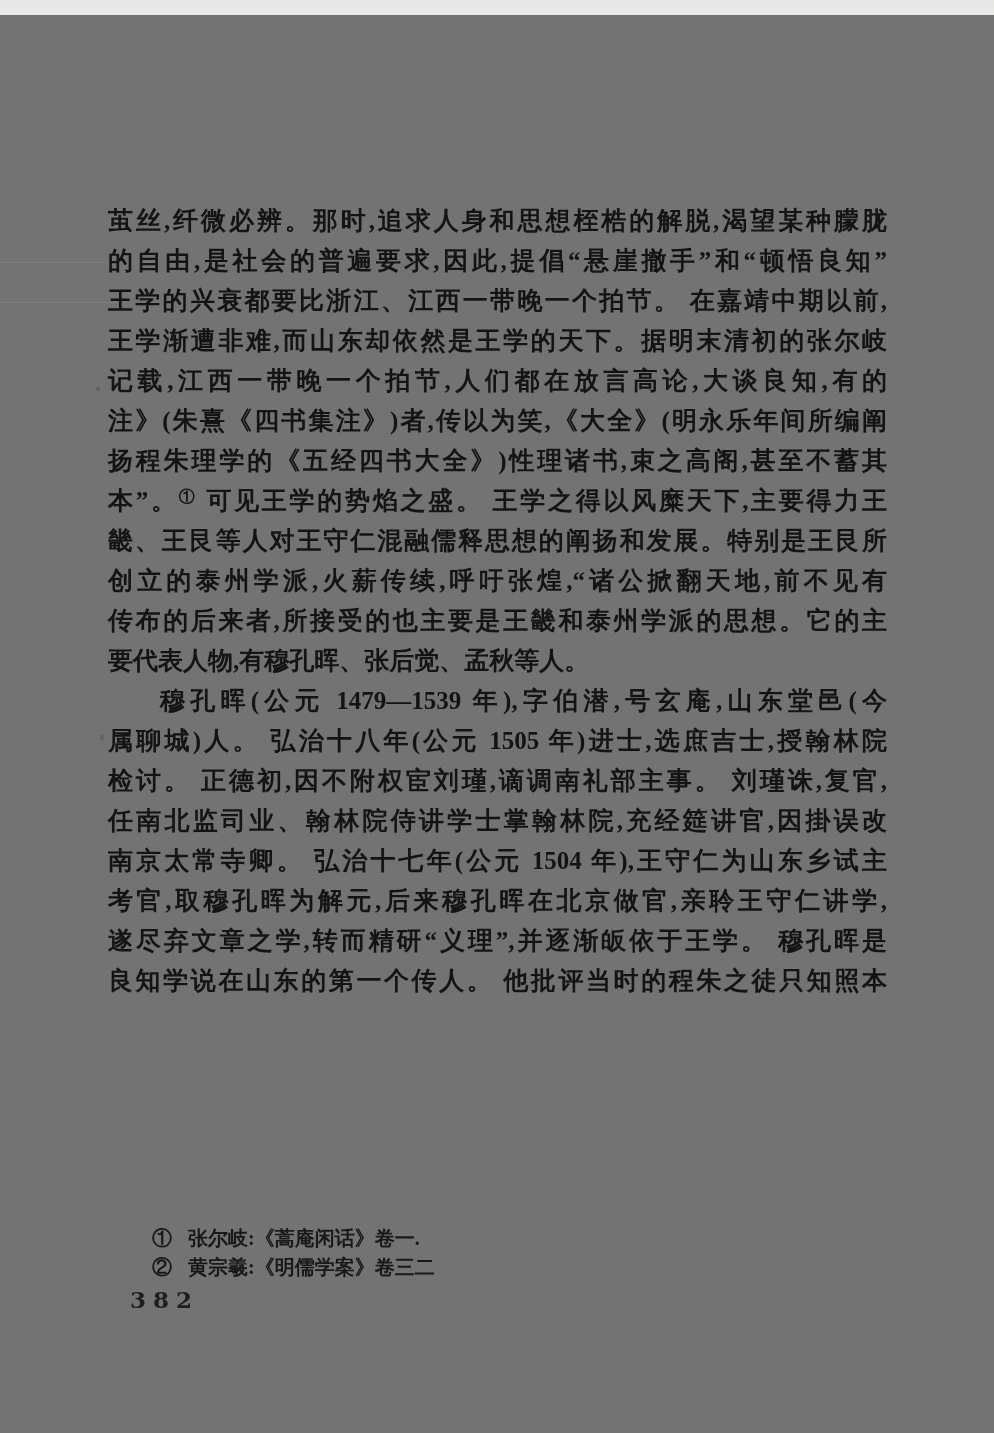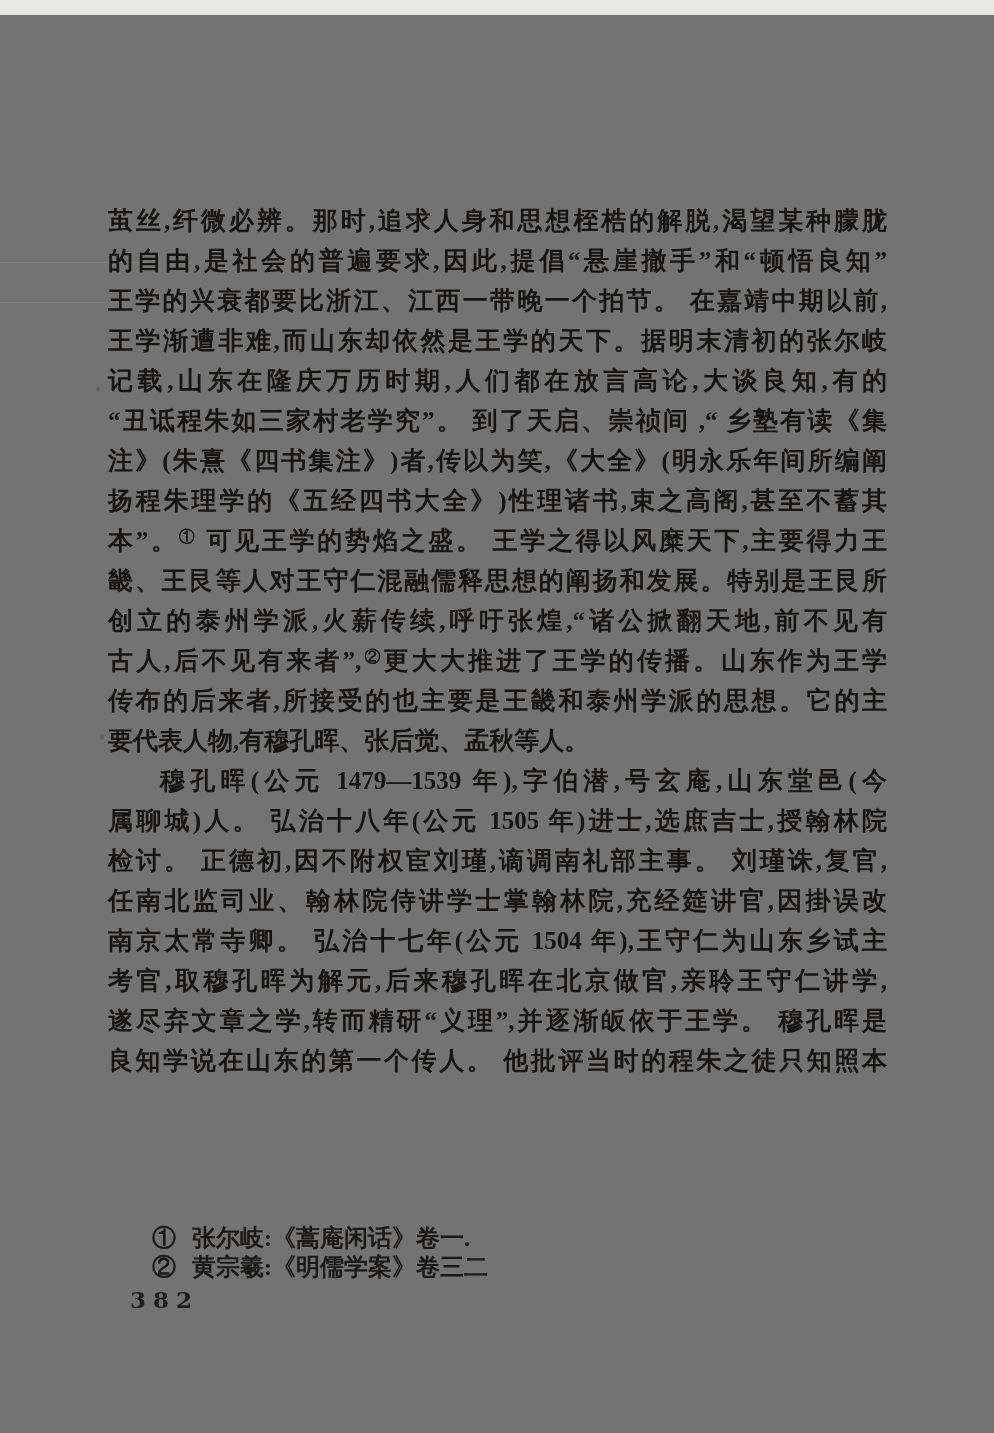--- a/index.html
+++ b/index.html
@@ -32,21 +32,21 @@
     vertical-align:7px;
     line-height:0;
     font-weight:700;
   }
   .footnotes {
     position:absolute;
     left:152px; top:1209px; width:560px;
   }
   .fn {
     height:29px; line-height:29px;
-    font-size:24px; font-weight:700;
+    font-size:20px; font-weight:700;
     color:#1b1917;
   }
   .fn-marker { display:inline-block; margin-right:16px; }
   .page-number {
     position:absolute;
     left:130px; top:1271px;
     font-size:23px; font-weight:600;
     letter-spacing:7px;
     color:#201e1c;
     font-family:"DejaVu Serif","Liberation Serif",serif;
@@ -75,32 +75,28 @@
   <div class="speck s1"></div>
   <div class="speck s2"></div>
 
   <div class="text-block">
 
     <div>
       <div class="line">茧丝,纤微必辨。那时,追求人身和思想桎梏的解脱,渴望某种朦胧</div>
       <div class="line">的自由,是社会的普遍要求,因此,提倡“悬崖撤手”和“顿悟良知”</div>
       <div class="line">王学的兴衰都要比浙江、江西一带晚一个拍节。 在嘉靖中期以前,</div>
       <div class="line">王学渐遭非难,而山东却依然是王学的天下。据明末清初的张尔岐</div>
-      <div class="line">记载,山东在隆庆万历时期,人们都在放言高论,大谈良知,有的</div>
-      <div class="line">“丑诋程朱如三家村老学究”。 到了天启、崇祯间 ,“ 乡塾有读《集</div>
+      <div class="line">记载,江西一带晚一个拍节,人们都在放言高论,大谈良知,有的</div>
       <div class="line">注》(朱熹《四书集注》)者,传以为笑,《大全》(明永乐年间所编阐</div>
       <div class="line">扬程朱理学的《五经四书大全》)性理诸书,束之高阁,甚至不蓄其</div>
       <div class="line">
         <span>本”。</span><sup class="fnref">①</sup><span> 可见王学的势焰之盛。 王学之得以风糜天下,主要得力王</span>
       </div>
       <div class="line">畿、王艮等人对王守仁混融儒释思想的阐扬和发展。特别是王艮所</div>
       <div class="line">创立的泰州学派,火薪传续,呼吁张煌,“诸公掀翻天地,前不见有</div>
-      <div class="line">
-        <span>古人,后不见有来者”,</span><sup class="fnref">②</sup><span>更大大推进了王学的传播。山东作为王学</span>
-      </div>
       <div class="line">传布的后来者,所接受的也主要是王畿和泰州学派的思想。它的主</div>
       <div class="line flush">要代表人物,有穆孔晖、张后觉、孟秋等人。</div>
     </div>
 
     <div>
       <div class="line indent">穆孔晖(公元 1479—1539 年),字伯潜,号玄庵,山东堂邑(今</div>
       <div class="line">属聊城)人。 弘治十八年(公元 1505 年)进士,选庶吉士,授翰林院</div>
       <div class="line">检讨。 正德初,因不附权宦刘瑾,谪调南礼部主事。 刘瑾诛,复官,</div>
       <div class="line">任南北监司业、翰林院侍讲学士掌翰林院,充经筵讲官,因掛误改</div>
       <div class="line">南京太常寺卿。 弘治十七年(公元 1504 年),王守仁为山东乡试主</div>

